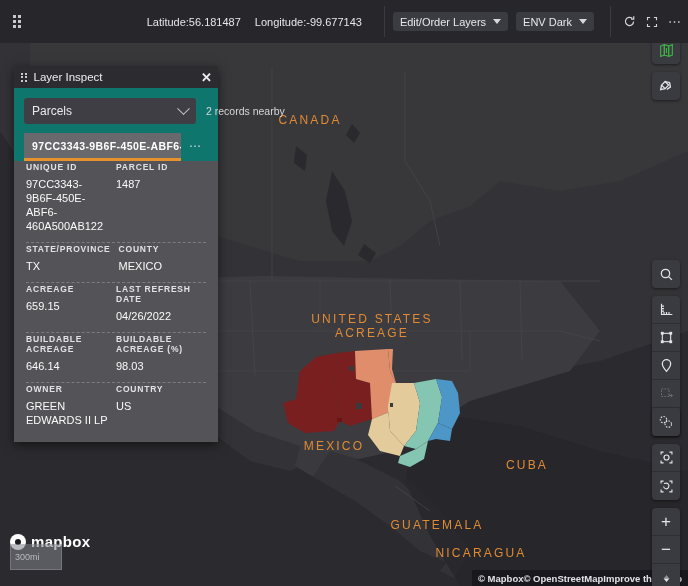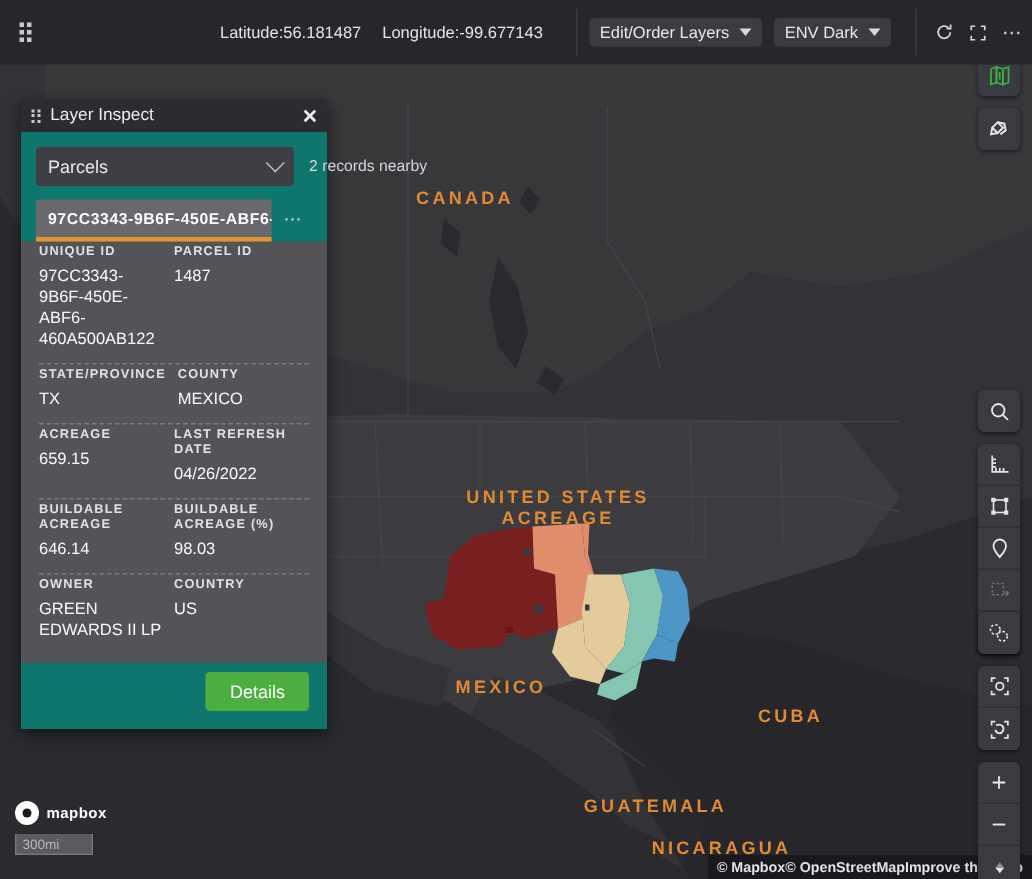--- a/index.html
+++ b/index.html
@@ -33,45 +33,45 @@
     width: 20px; height: 20px; display: flex; align-items: center; justify-content: center;
     color: #d5d5d9; cursor: pointer; margin-right: 3px;
   }
   .tb-icon svg { display: block; }
   .dots-h { letter-spacing: 1px; font-size: 13px; line-height: 8px; }
 
   
   .map { position: absolute; top: 31px; left: 0; width: 688px; height: 555px; background: #2a2a2e; overflow: hidden; }
   .map-bg { position: absolute; inset: 0; }
   .country-label {
-    position: absolute; color: #e08a33; font-size: 12px; font-weight: 700;
-    letter-spacing: 2.2px; white-space: nowrap; text-align: center; transform: translateX(-50%); margin-top: 12px;
+    position: absolute; color: #e08a33; font-size: 12px; font-weight: 400;
+    letter-spacing: 2.2px; white-space: nowrap; text-align: center; transform: translateX(-50%);
   }
   .country-label.two { line-height: 14px; }
 
   
   .rtool { position: absolute; right: 8px; z-index: 40; display: flex; flex-direction: column; }
   .rgroup { background: #3a3a41; border-radius: 4px; overflow: hidden; margin-bottom: 8px; box-shadow: 0 1px 3px rgba(0,0,0,.5); }
   .rbtn {
     width: 28px; height: 28px; display: flex; align-items: center; justify-content: center;
     color: #e4e4e8; cursor: pointer; border-bottom: 1px solid #2f2f35;
   }
   .rbtn:last-child { border-bottom: none; }
   .rbtn.disabled { color: #6e6e76; cursor: default; }
   .rbtn.green { color: #3fae45; }
   .rbtn svg { display: block; }
   .zoomtxt { font-size: 17px; line-height: 17px; font-weight: 400; }
 
   
   .mapbox-logo { position: absolute; left: 10px; bottom: 36px; display: flex; align-items: center; gap: 5px; z-index: 30; }
   .mb-mark { width: 16px; height: 16px; border-radius: 50%; background: #fff; display: flex; align-items: center; justify-content: center; }
   .mb-mark::after { content: ""; width: 6px; height: 6px; border-radius: 50%; background: #1b1b1f; }
-  .mb-word { color: #fff; font-size: 10px; font-weight: 700; letter-spacing: .3px; }
+  .mb-word { color: #fff; font-size: 15px; font-weight: 700; letter-spacing: .3px; }
   .scalebar {
-    position: absolute; left: 10px; bottom: 16px; width: 52px; height: 14px;
+    position: absolute; left: 10px; bottom: 16px; width: 52px; height: 26px;
     background: rgba(130,130,138,.55); border: 1px solid rgba(200,200,205,.25); border-top: none;
     color: #b8b8be; font-size: 9px; display: flex; align-items: center; padding-left: 4px; z-index: 30;
   }
   .attrib {
     position: absolute; right: 0; bottom: 0; height: 16px; z-index: 30;
     background: rgba(20,20,24,.72); color: #e3e3e7; font-size: 9.5px; font-weight: 700;
     display: flex; align-items: center; gap: 0; padding: 0 6px;
   }
   .attrib span { white-space: nowrap; }
 
@@ -424,18 +424,15 @@
           <div class="flabel">OWNER</div>
           <div class="fvalue">GREEN EDWARDS II LP</div>
         </div>
         <div class="fcell">
           <div class="flabel">COUNTRY</div>
           <div class="fvalue">US</div>
         </div>
       </div>
     </div>
 
-    <div class="panel-foot">
-      <button class="details-btn">Details</button>
-    </div>
   </div>
 
 </div>
 
 </body></html>

